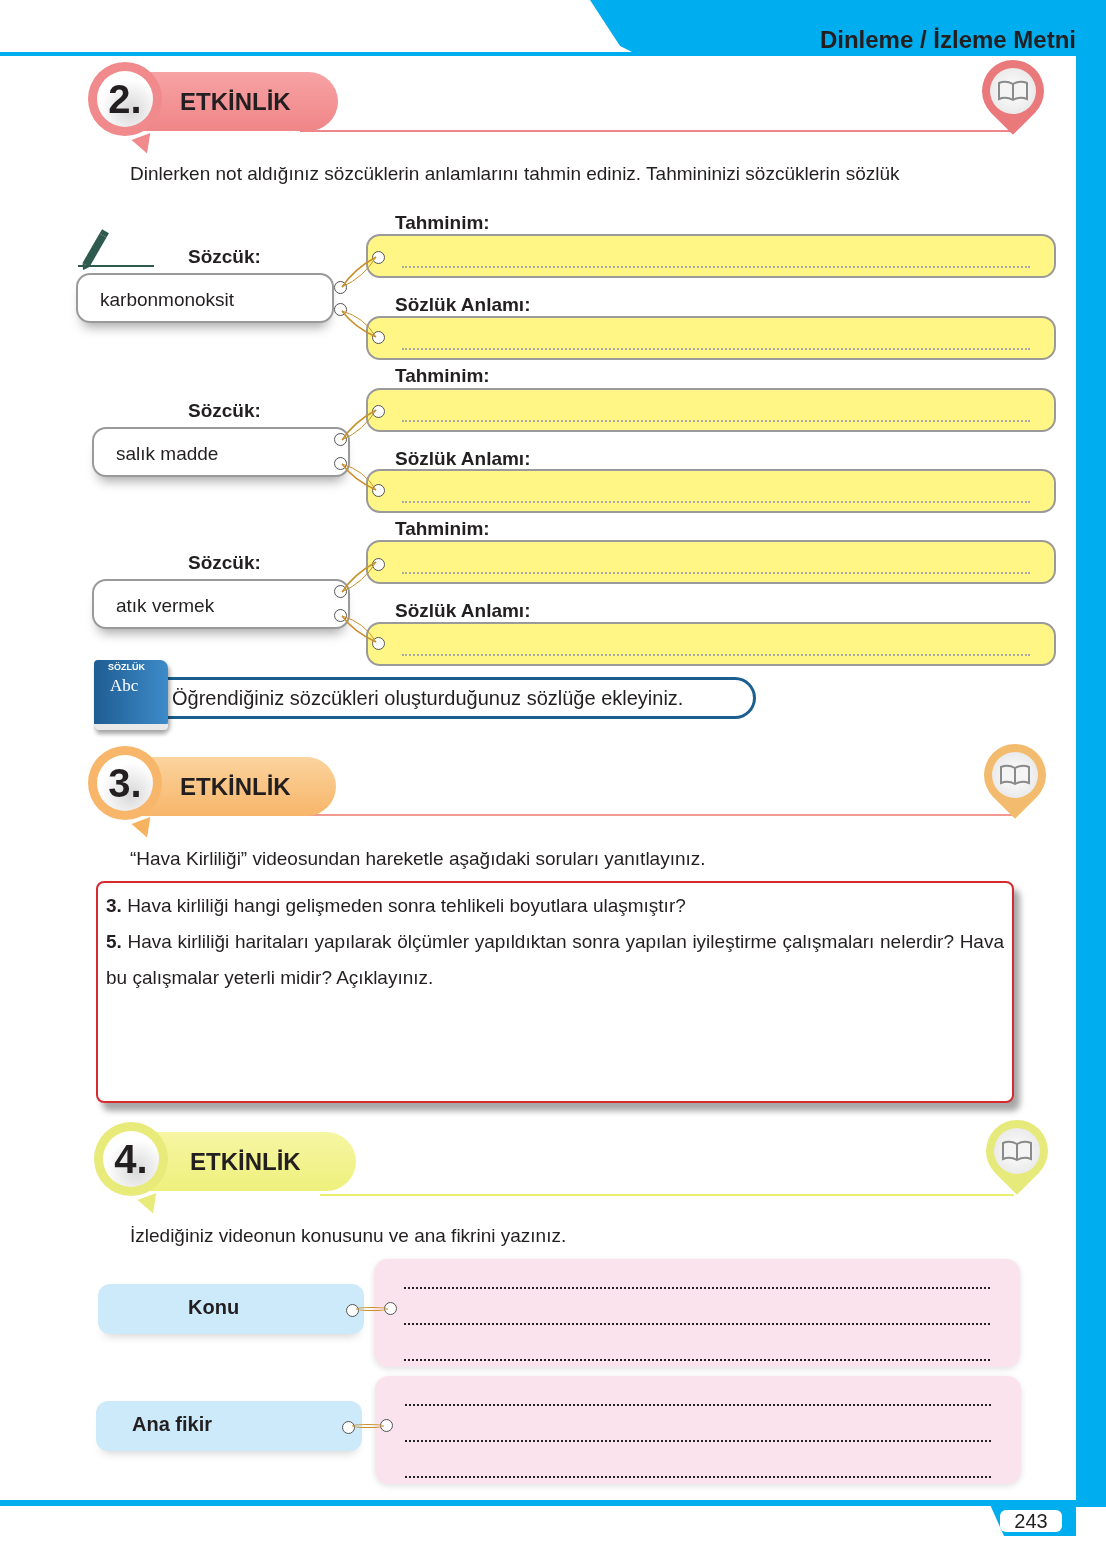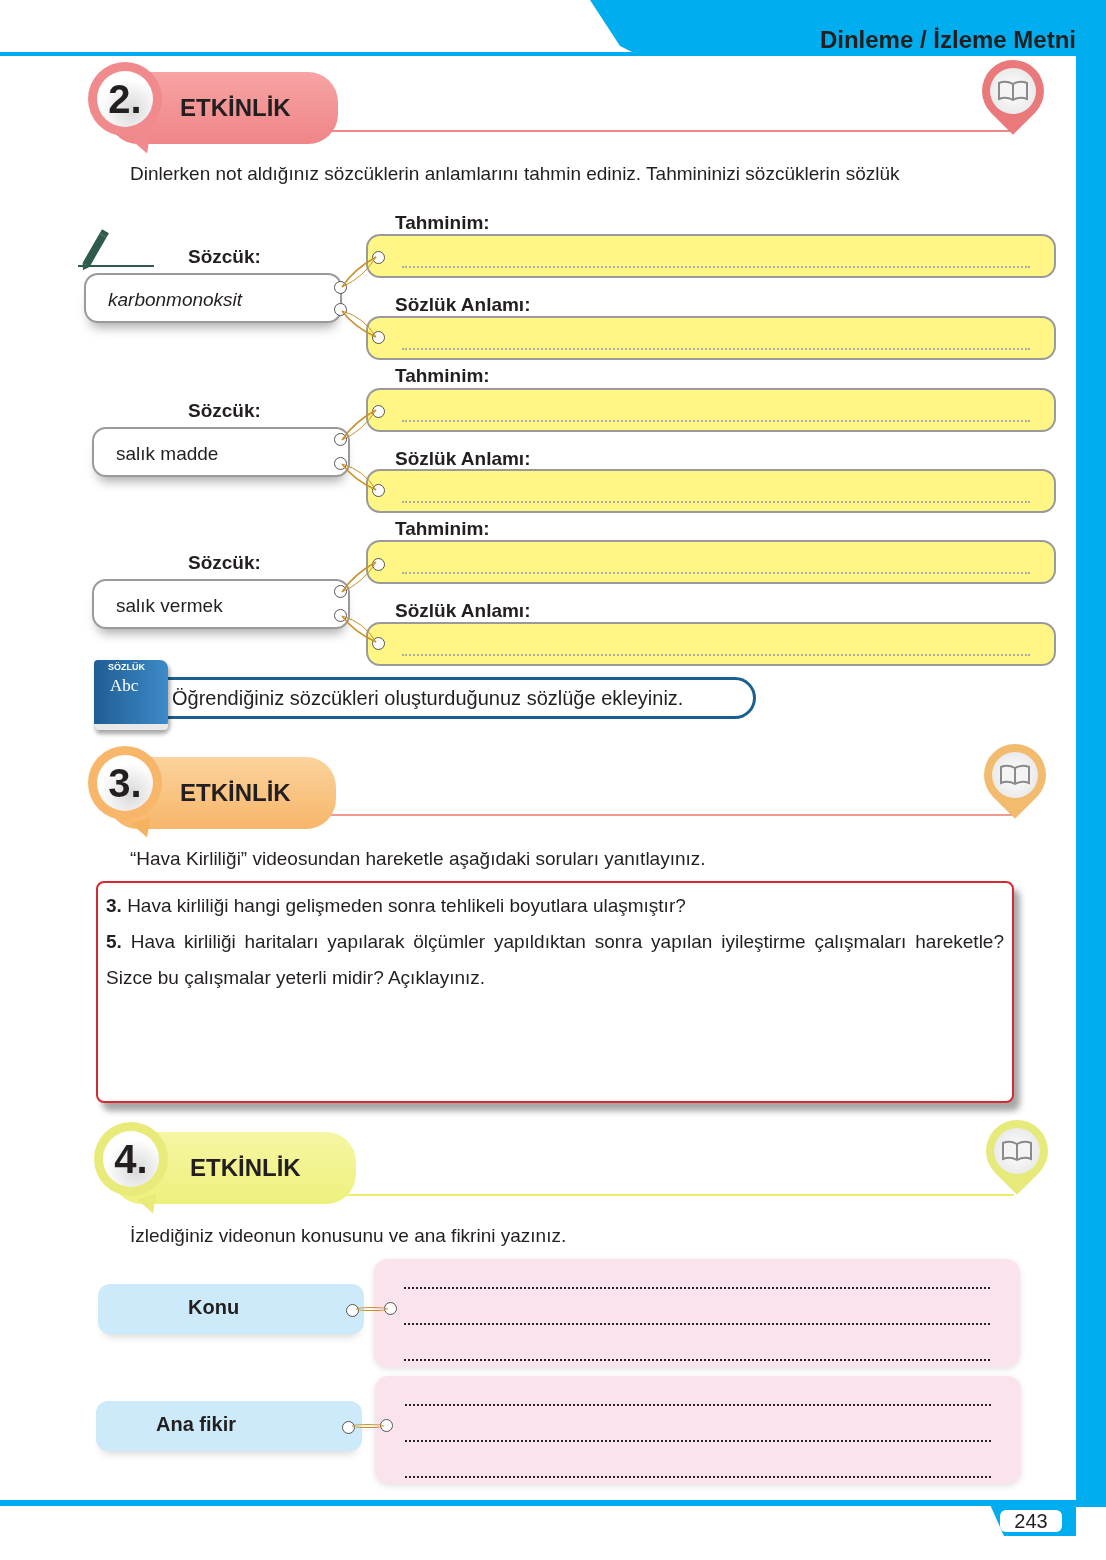--- a/index.html
+++ b/index.html
@@ -17,21 +17,21 @@
   .page-tab { left:988px; top:1500px; width:88px; height:36px; background:#00aeef;
               clip-path: polygon(0 0, 100% 0, 100% 100%, 16px 100%); }
   .page-num { left:1000px; top:1510px; width:62px; height:22px; background:#fff; border-radius:6px;
               font-size:20px; text-align:center; line-height:22px; color:#231f20; }
 
   
   .act-circle { width:74px; height:74px; border-radius:50%; display:flex; align-items:center; justify-content:center; z-index:3; }
   .act-inner { width:56px; height:56px; border-radius:50%; background: radial-gradient(circle at 60% 70%, #d8d8d8, #ffffff 60%);
                display:flex; align-items:center; justify-content:center; font-size:40px; font-weight:bold; color:#231f20; }
   .act-tail { width:0; height:0; border-left:10px solid transparent; border-right:10px solid transparent; border-top:18px solid; z-index:2; }
-  .act-pill { height:72px; border-radius:30px; z-index:1; display:flex; align-items:center; padding-left:72px; box-sizing:border-box;
+  .act-pill { height:59px; border-radius:30px; z-index:1; display:flex; align-items:center; padding-left:72px; box-sizing:border-box;
               font-size:24px; font-weight:bold; color:#231f20; }
   .act-line { height:2px; }
   .pin { width:62px; height:62px; border-radius:50% 50% 50% 0; transform:rotate(-45deg); display:flex; align-items:center; justify-content:center; }
   .pin-in { width:46px; height:46px; border-radius:50%; background:radial-gradient(circle, #ffffff, #e2e2e2); transform:rotate(45deg);
             display:flex; align-items:center; justify-content:center; }
 
   .body-text { font-size:19px; line-height:32px; text-align:justify; }
 
   
   .label-b { font-size:19px; font-weight:bold; }
@@ -92,21 +92,21 @@
           <rect x="6" y="36" width="34" height="8" fill="#2f5a4e"></rect>
           <polygon points="6,36 0,40 6,44" fill="#2f5a4e"></polygon>
           <rect x="40" y="36" width="5" height="8" fill="#2f5a4e"></rect>
         </g>
         <line x1="2" y1="48" x2="78" y2="48" stroke="#2f5a4e" stroke-width="2"></line>
       </svg>
   </div>
 
   <div>
     <div class="abs label-b" style="left:188px;top:246px;">Sözcük:</div>
-    <div class="abs word-card" style="left:84px;top:273px;font-style:italic;">karbonmonoksit</div>
+    <div class="abs word-card" style="left:76px;top:273px;">karbonmonoksit</div>
     <div class="abs ring" style="left:334px;top:281px;"></div>
     <div class="abs ring" style="left:334px;top:303px;"></div>
     <div class="abs label-b" style="left:395px;top:212px;">Tahminim:</div>
     <div class="abs yel" style="left:366px;top:234px;">
         <div class="dots"></div>
       </div>
     <div class="abs ring" style="left:372px;top:251px;"></div>
     <div class="abs label-b" style="left:395px;top:294px;">Sözlük Anlamı:</div>
     <div class="abs yel" style="left:366px;top:316px;">
         <div class="dots"></div>
@@ -138,21 +138,21 @@
     <svg class="abs" style="left:340px;top:408px;" width="40" height="90">
         <path d="M2 32 Q14 14 36 2" stroke="#c9902a" fill="none" stroke-width="1.5"></path>
         <path d="M2 32 Q24 22 36 2" stroke="#c9902a" fill="none" stroke-width="1"></path>
         <path d="M2 56 Q14 72 36 82" stroke="#c9902a" fill="none" stroke-width="1.5"></path>
         <path d="M2 56 Q24 62 36 82" stroke="#c9902a" fill="none" stroke-width="1"></path>
       </svg>
   </div>
 
   <div>
     <div class="abs label-b" style="left:188px;top:552px;">Sözcük:</div>
-    <div class="abs word-card" style="left:92px;top:579px;">salık vermek</div>
+    <div class="abs word-card" style="left:92px;top:579px;">atık vermek</div>
     <div class="abs ring" style="left:334px;top:585px;"></div>
     <div class="abs ring" style="left:334px;top:609px;"></div>
     <div class="abs label-b" style="left:395px;top:518px;">Tahminim:</div>
     <div class="abs yel" style="left:366px;top:540px;">
         <div class="dots"></div>
       </div>
     <div class="abs ring" style="left:372px;top:558px;"></div>
     <div class="abs label-b" style="left:395px;top:600px;">Sözlük Anlamı:</div>
     <div class="abs yel" style="left:366px;top:622px;">
         <div class="dots"></div>
@@ -189,21 +189,21 @@
           <path d="M2 3 Q9 0 16 4 Q23 0 30 3 L30 19 Q23 16 16 20 Q9 16 2 19 Z" fill="#f4f4f4" stroke="#8a8a8a" stroke-width="2"></path>
           <line x1="16" y1="4" x2="16" y2="20" stroke="#8a8a8a" stroke-width="2"></line>
         </svg>
       </div>
   </div>
 
   <div class="abs body-text" style="left:130px;top:843px;">“Hava Kirliliği” videosundan hareketle aşağıdaki soruları yanıtlayınız.</div>
 
   <div class="abs q-box">
     <div><b>3.</b><span> Hava kirliliği hangi gelişmeden sonra tehlikeli boyutlara ulaşmıştır?</span></div>
-    <div style="text-align:justify;text-align-last:left;"><b>5.</b><span> Hava kirliliği haritaları yapılarak ölçümler yapıldıktan sonra yapılan iyileştirme çalışmaları hareketle? Sizce bu çalışmalar yeterli midir? Açıklayınız.</span></div>
+    <div style="text-align:justify;text-align-last:left;"><b>5.</b><span> Hava kirliliği haritaları yapılarak ölçümler yapıldıktan sonra yapılan iyileştirme çalışmaları nelerdir? Hava bu çalışmalar yeterli midir? Açıklayınız.</span></div>
   </div>
 </div>
 
 <div>
   <div class="abs act-tail" style="left:140px;top:1196px;border-top-color:#e8ea7a;transform:rotate(-20deg);"></div>
   <div class="abs act-pill" style="left:112px;top:1132px;width:244px;padding-left:78px;background:linear-gradient(#f6f6a4,#eef07c);">
     <span>ETKİNLİK</span>
   </div>
   <div class="abs act-circle" style="left:94px;top:1122px;background:#e8ea7a;">
     <div class="act-inner">4.</div>
@@ -223,21 +223,21 @@
   <div class="abs blue-card" style="left:98px;top:1284px;padding-left:90px;">Konu</div>
   <div class="abs pink-card" style="left:374px;top:1259px;">
     <div class="pink-dots" style="top:28px;"></div>
     <div class="pink-dots" style="top:64px;"></div>
     <div class="pink-dots" style="top:100px;"></div>
   </div>
   <div class="abs ring" style="left:346px;top:1304px;"></div>
   <div class="abs ring" style="left:384px;top:1302px;"></div>
   <div class="abs" style="left:356px;top:1307px;width:32px;height:4px;border:1.5px solid #c9902a;border-radius:50%;box-sizing:border-box;"></div>
 
-  <div class="abs blue-card" style="left:96px;top:1401px;padding-left:60px;">Ana fikir</div>
+  <div class="abs blue-card" style="left:96px;top:1401px;padding-left:36px;">Ana fikir</div>
   <div class="abs pink-card" style="left:375px;top:1376px;height:108px;">
     <div class="pink-dots" style="top:28px;"></div>
     <div class="pink-dots" style="top:64px;"></div>
     <div class="pink-dots" style="top:100px;"></div>
   </div>
   <div class="abs ring" style="left:342px;top:1421px;"></div>
   <div class="abs ring" style="left:380px;top:1419px;"></div>
   <div class="abs" style="left:352px;top:1424px;width:32px;height:4px;border:1.5px solid #c9902a;border-radius:50%;box-sizing:border-box;"></div>
 </div>
 

